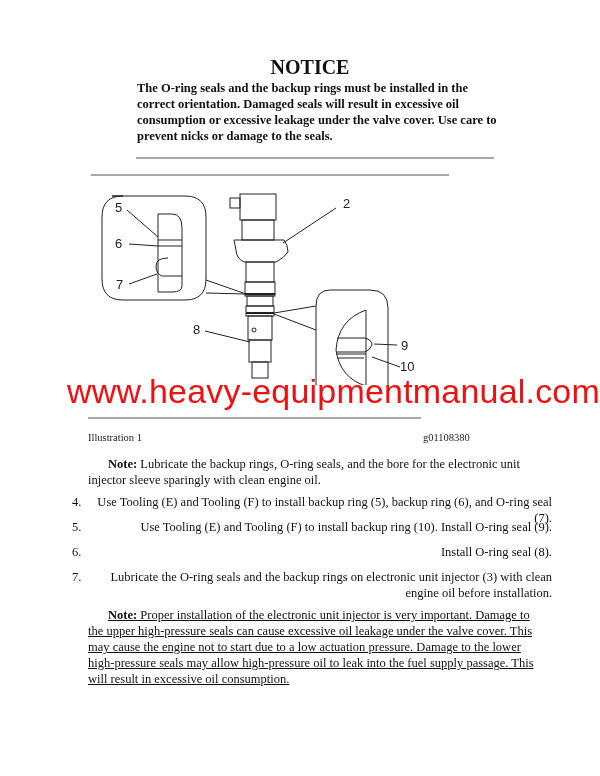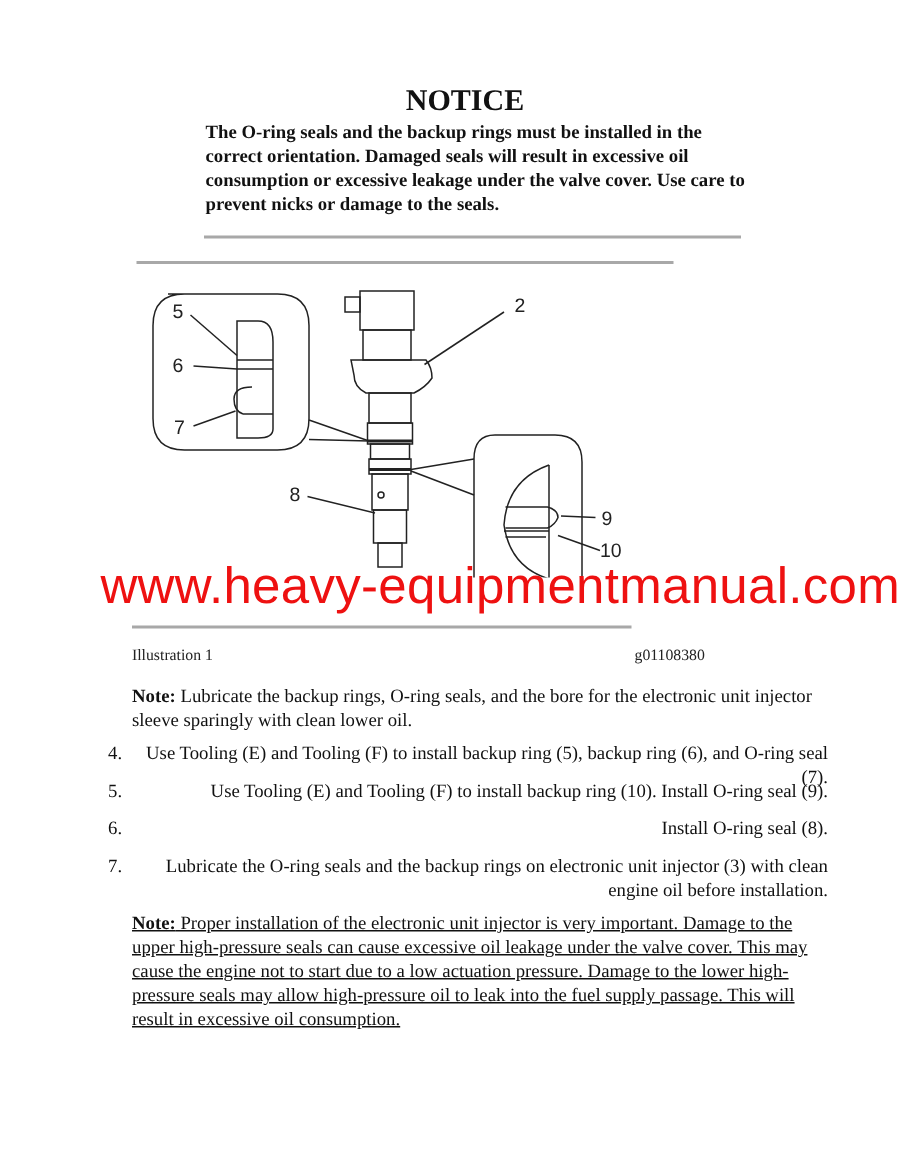--- a/index.html
+++ b/index.html
@@ -3,21 +3,21 @@
 <meta charset="utf-8">
 <style>
   html, body { margin:0; padding:0; background:#ffffff; }
   body { width:600px; height:776px; position:relative; overflow:hidden; font-family:"Liberation Serif", serif; color:#111; }
   .abs { position:absolute; }
   .notice-title { left:0; width:600px; top:56px; text-align:center; font-weight:bold; font-size:20px;padding-left:10px; }
   .notice-body { left:137px; width:370px; top:80px; font-weight:bold; font-size:12.5px; line-height:16px; }
   .hr { height:2px; background:#a8a8a8; }
   .caption { font-size:10.5px; color:#222; }
   .note { left:88px; width:460px; font-size:12.5px; line-height:16px; }
-  .note b { font-weight:bold; }
+  .note b { font-weight:bold;margin-left:20px; }
   .step { left:72px; width:480px; font-size:12.5px; line-height:16px; display:flex; }
   .step .num { width:16px; flex:none; }
   .step .txt { flex:1;text-align:right; }
   .watermark { left:0; width:600px; text-align:right; top:372px; font-family:"Liberation Sans", sans-serif; font-size:34px; color:#ee1111; letter-spacing:0.2px; }
   .figure { left:90px; top:185px; width:360px; height:200px; }
 </style>
 </head>
 <body>
 
 <div class="abs notice-title">NOTICE</div>
@@ -86,21 +86,21 @@
   </g>
 </svg>
 
 <div class="abs watermark">www.heavy-equipmentmanual.com</div>
 
 <div class="abs hr" style="left:88px; top:417px; width:333px;"></div>
 <div class="abs caption" style="left:88px; top:432px;">Illustration 1</div>
 <div class="abs caption" style="left:380px; top:432px;margin-left:43px;">g01108380</div>
 
 <div class="abs note" style="top:456px;">
-  <b>Note:</b><span> Lubricate the backup rings, O-ring seals, and the bore for the electronic unit injector sleeve sparingly with clean lower oil.</span>
+  <b>Note:</b><span> Lubricate the backup rings, O-ring seals, and the bore for the electronic unit injector sleeve sparingly with clean engine oil.</span>
 </div>
 
 <div class="abs step" style="top:494px;">
   <span class="num">4.</span>
   <span class="txt">Use Tooling (E) and Tooling (F) to install backup ring (5), backup ring (6), and O-ring seal (7).</span>
 </div>
 <div class="abs step" style="top:519px;">
   <span class="num">5.</span>
   <span class="txt">Use Tooling (E) and Tooling (F) to install backup ring (10). Install O-ring seal (9).</span>
 </div>

